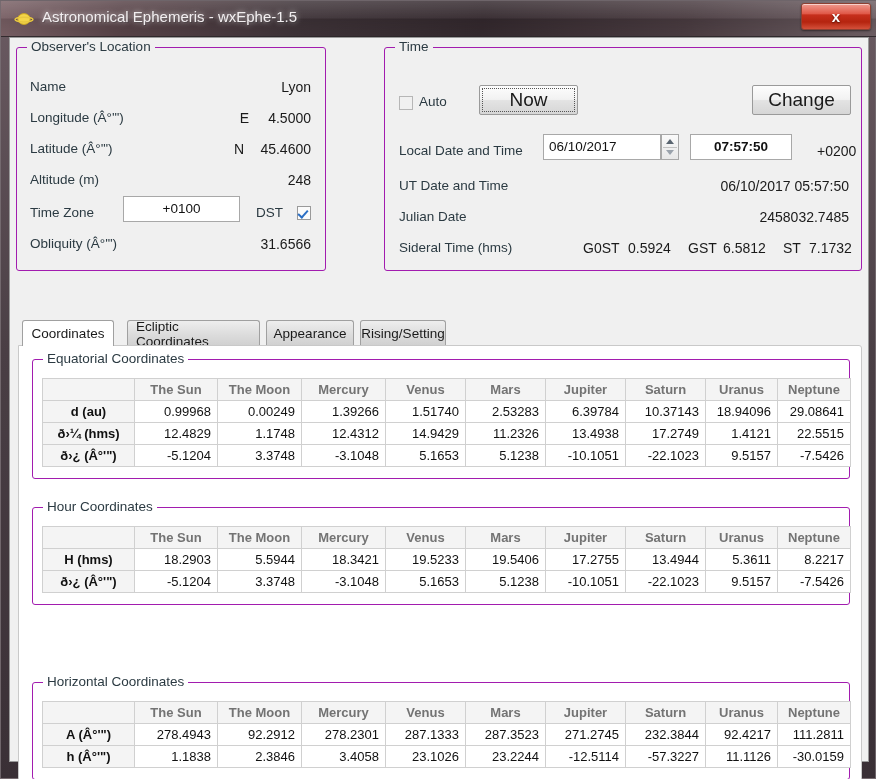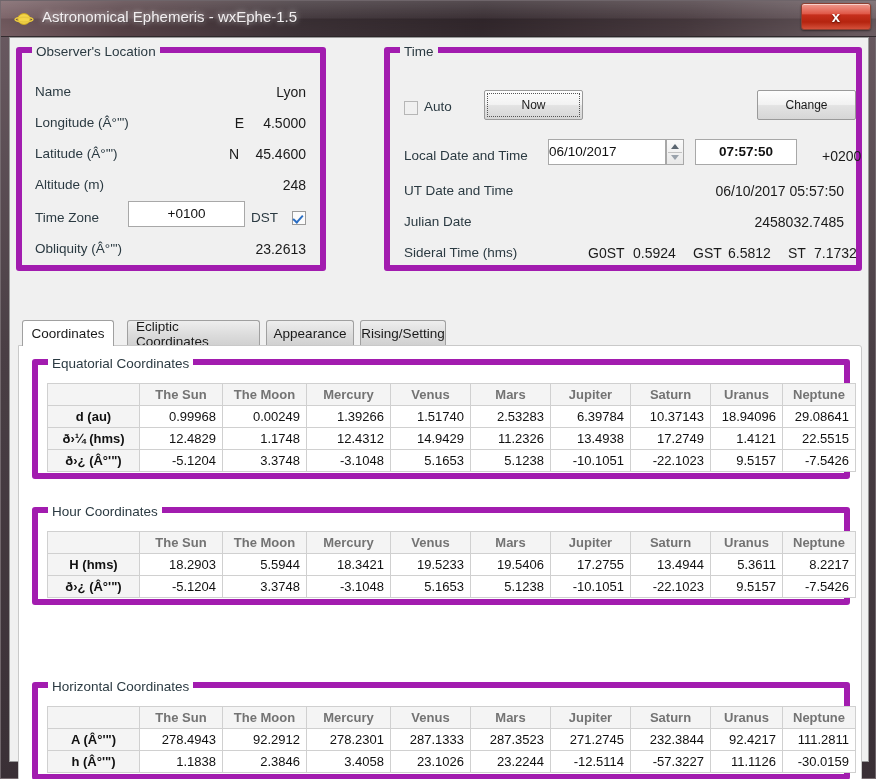--- a/index.html
+++ b/index.html
@@ -69,21 +69,21 @@
     width: 860px; height: 725px;
     background: #f0f0f0;
     border: 1px solid #9a9a9a;
     box-sizing: border-box;
   }
 
   
   .group {
     position: absolute;
     box-sizing: border-box;
-    border: 6px solid #a21caf;
+    border: 1px solid #a21caf;
     border-radius: 3px;
     background: transparent;
   }
   .group > .group-title {
     position: absolute;
     top: -9px; left: 10px;
     background: #f0f0f0;
     padding: 0 4px;
     font-size: 13.5px;
     color: #2b3a42;
@@ -110,29 +110,29 @@
     box-sizing: border-box;
     background: #ffffff;
     border: 1px solid #a8a8a8;
     font-size: 13.5px;
     color: #111;
     line-height: 1;
     display: flex;
     align-items: center;
   }
   .textbox.center { justify-content: center; }
-  .textbox.left { justify-content: flex-start; }
+  .textbox.left { justify-content: flex-start; padding-left: 5px; }
 
   .btn {
     position: absolute;
     box-sizing: border-box;
     background: linear-gradient(180deg,#fdfdfd 0%, #f2f2f2 48%, #e3e3e3 52%, #d6d6d6 100%);
     border: 1px solid #9a9a9a;
     border-radius: 2px;
-    font-size: 12px;
+    font-size: 19px;
     color: #1a1a1a;
     text-align: center;
     cursor: pointer;
     display: flex;
     align-items: center;
     justify-content: center;
   }
   .btn.focused::after {
     content: "";
     position: absolute;
@@ -290,21 +290,21 @@
 
       <div class="row-label" style="left:13px; top:124px;">Altitude (m)</div>
       <div class="row-value" style="right:14px; top:124px;">248</div>
 
       <div class="row-label" style="left:13px; top:157px;">Time Zone</div>
       <div class="textbox center" style="left:106px; top:148px; width:117px; height:26px;">+0100</div>
       <div class="row-label" style="right:42px; top:157px;">DST</div>
       <div class="chk checked" style="right:14px; top:158px;"></div>
 
       <div class="row-label" style="left:13px; top:188px;">Obliquity (Â°'")</div>
-      <div class="row-value" style="right:14px; top:188px;">23.2613</div>
+      <div class="row-value" style="right:14px; top:188px;">31.6566</div>
     </div>
 
     <div class="group" style="left:374px; top:9px; width:478px; height:224px;">
       <div class="group-title">Time</div>
 
       <div class="chk dim" style="left:14px; top:48px;"></div>
       <div class="row-label" style="left:34px; top:46px;">Auto</div>
 
       <div class="btn focused" style="left:94px; top:37px; width:99px; height:30px;">Now</div>
       <div class="btn" style="left:367px; top:37px; width:99px; height:30px;">Change</div>

